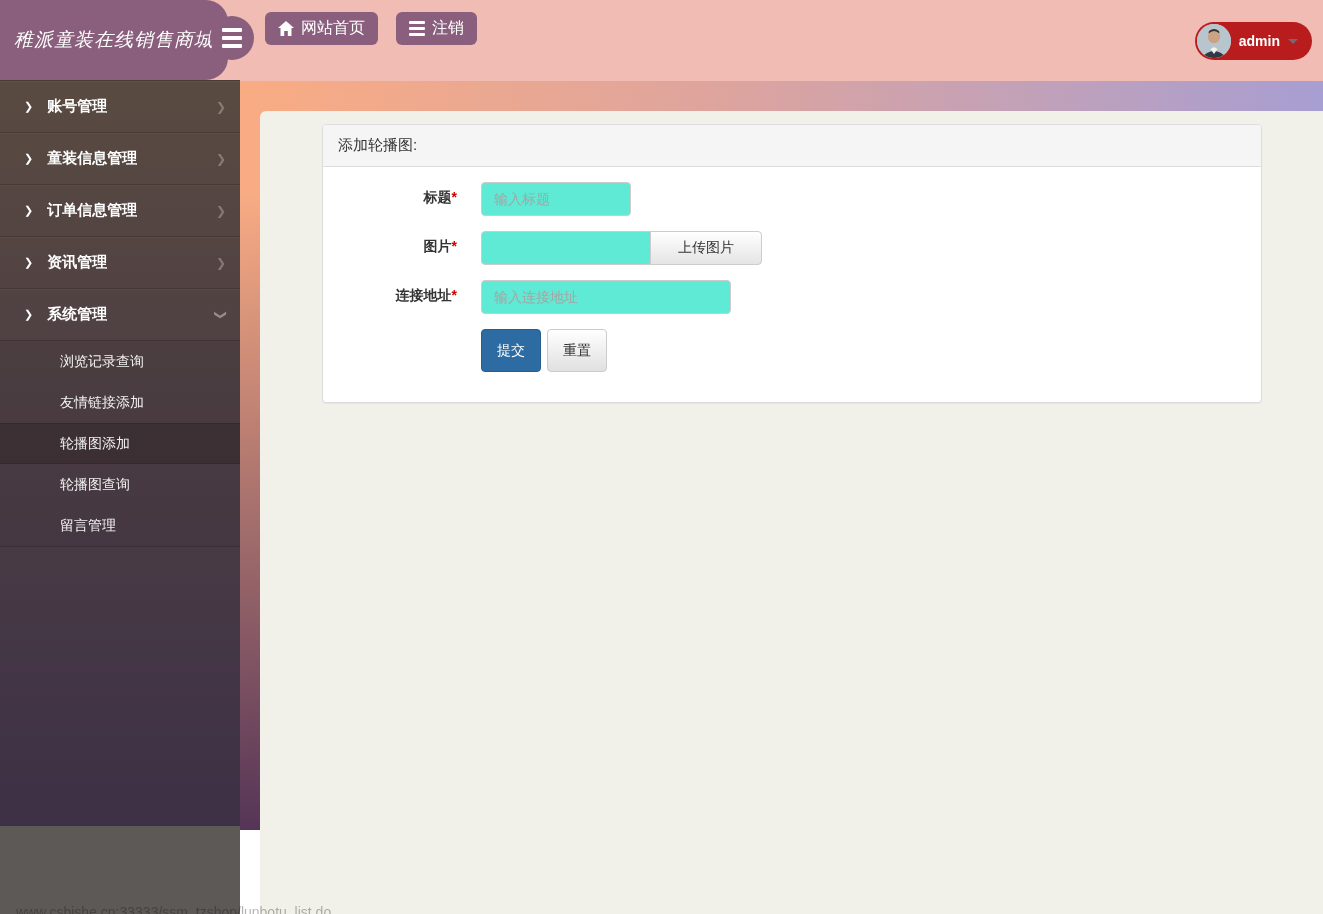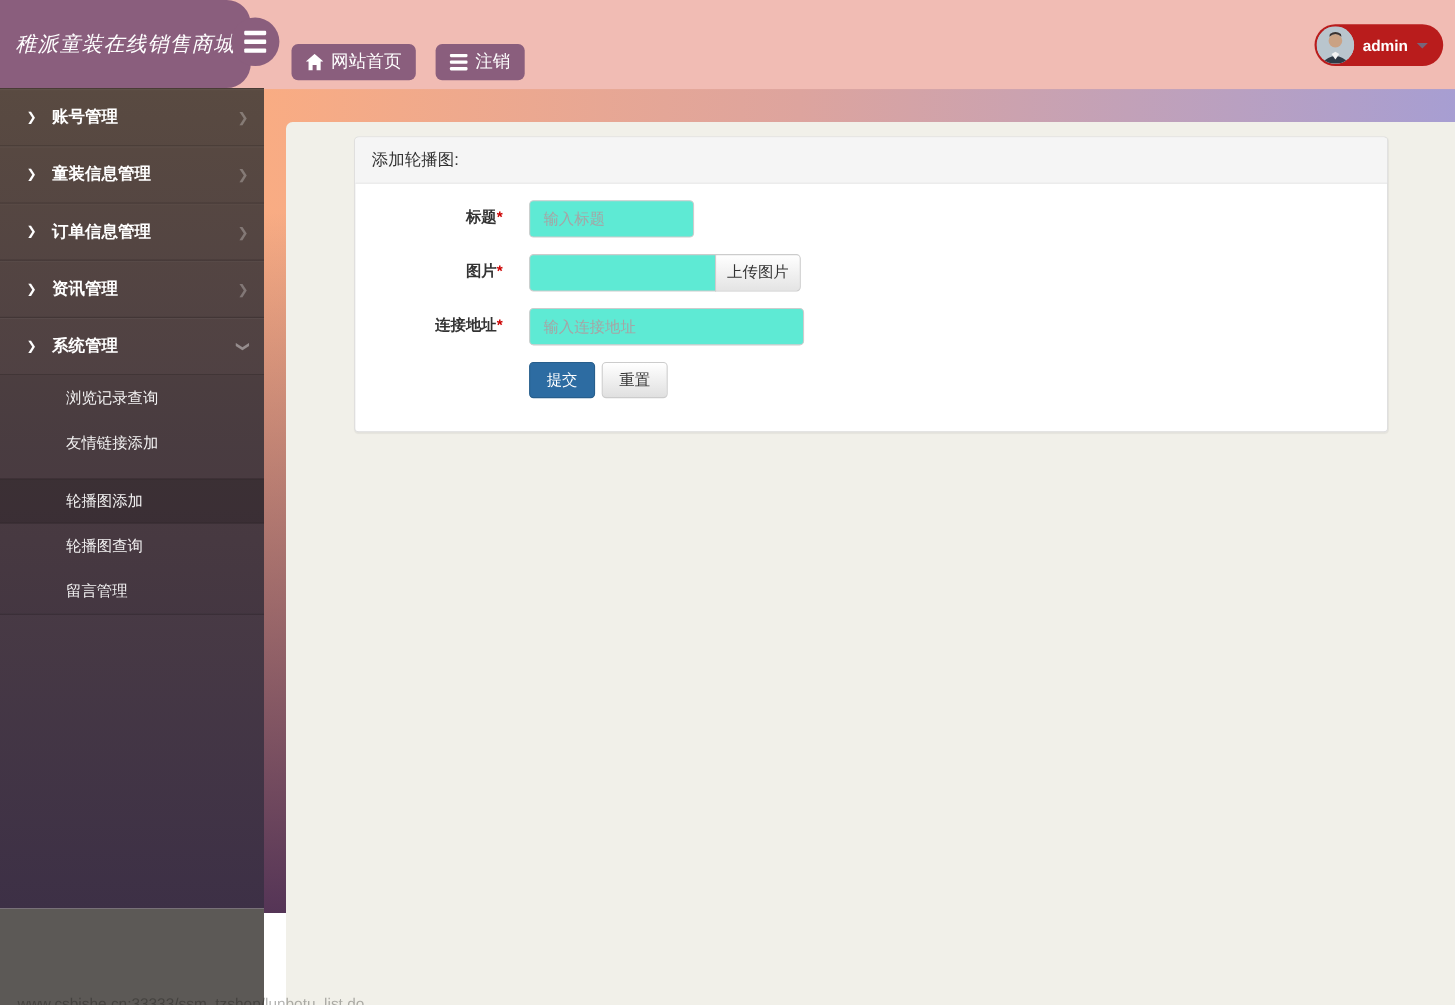--- a/index.html
+++ b/index.html
@@ -9,21 +9,21 @@
     font-family:"Liberation Sans","DejaVu Sans",sans-serif;
     font-size:14px; color:#333;
   }
 
   
   .topbar {
     position:absolute; left:0; top:0; width:1323px; height:81px;
     background:#f1bcb4; z-index:3;
     display:flex; align-items:center;
   }
-  .topbar-left { position:absolute; left:265px; top:40px; display:flex; gap:18px; }
+  .topbar-left { position:absolute; left:265px; top:12px; display:flex; gap:18px; }
   .tb-btn {
     height:33px; padding:0 13px; border:none; cursor:pointer;
     background:#8a5e7d; color:#fff; border-radius:6px;
     font-family:inherit; font-size:16px;
     display:inline-flex; align-items:center; gap:7px;
   }
   .tb-btn svg { display:block; }
   .bars { display:inline-flex; flex-direction:column; gap:3px; }
   .bars i { display:block; width:16px; height:3px; background:#fff; border-radius:1px; }
 
@@ -100,28 +100,28 @@
     height:34px; padding:6px 12px; font-size:14px; color:#555;
     border:1px solid #ccc; border-radius:4px; background:#5eead4;
     font-family:inherit; outline:none;
   }
   .txt::placeholder { color:#a5a5a5; }
   .w150 { width:150px; }
   .w250 { width:250px; }
   .input-group { display:flex; }
   .input-group .txt { width:170px; border-radius:4px 0 0 4px; }
   .addon-btn {
-    height:34px; padding:0 10px; margin-left:-1px; cursor:pointer;
+    height:34px; padding:0 27px; margin-left:-1px; cursor:pointer;
     border:1px solid #ccc; border-radius:0 4px 4px 0;
     background:linear-gradient(to bottom,#ffffff,#e4e4e4);
     font-family:inherit; font-size:14px; color:#333; white-space:nowrap;
   }
   .btn-row { display:flex; gap:6px; margin-left:143px; }
   .btn {
-    height:33px; padding:0 15px; border-radius:4px; cursor:pointer;
+    height:43px; padding:0 15px; border-radius:4px; cursor:pointer;
     font-family:inherit; font-size:14px;
   }
   .btn-primary { background:#2d6ca2; border:1px solid #275e8c; color:#fff; }
   .btn-default { background:linear-gradient(to bottom,#ffffff,#e0e0e0); border:1px solid #ccc; color:#333; }
 
   
   .sidebar {
     position:absolute; left:0; top:80px; width:240px; height:746px; z-index:3;
     background:linear-gradient(to bottom,#594a41 0%,#4a3c44 55%,#3d3046 100%);
   }
@@ -141,21 +141,20 @@
   .chev-r.rot { transform:rotate(90deg); color:rgba(255,255,255,0.4); }
   .subnav { list-style:none; background:rgba(0,0,0,0.04); }
   .subnav-item {
     height:41px; display:flex; align-items:center; padding-left:60px; cursor:pointer;
     color:rgba(255,255,255,0.93); font-size:14px;
   }
   .subnav-item.active {
     background:rgba(0,0,0,0.18);
     border-top:1px solid rgba(0,0,0,0.12);
     border-bottom:1px solid rgba(0,0,0,0.12);
-    margin-top:12px;
   }
   .subnav-wrap { border-bottom:1px solid rgba(0,0,0,0.18); }
 
   .sidebar-footer {
     position:absolute; left:0; top:826px; width:240px; height:100px;
     background:#5c5956; z-index:3;
   }
   .status-url {
     position:absolute; left:16px; bottom:6px;
     font-size:14px; color:rgba(20,18,17,0.32); white-space:nowrap;

